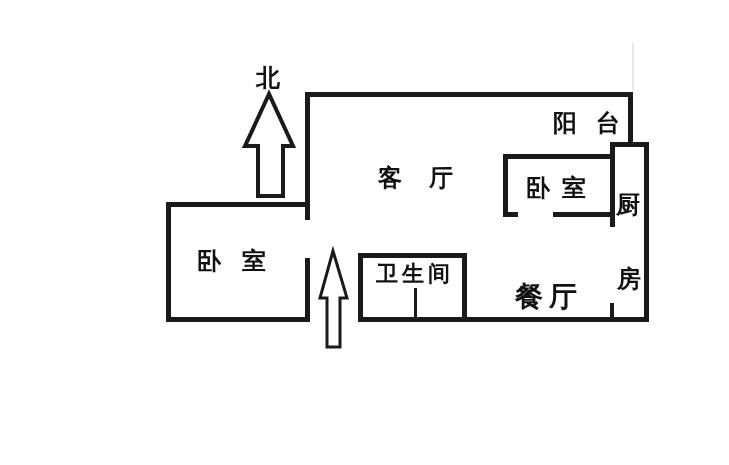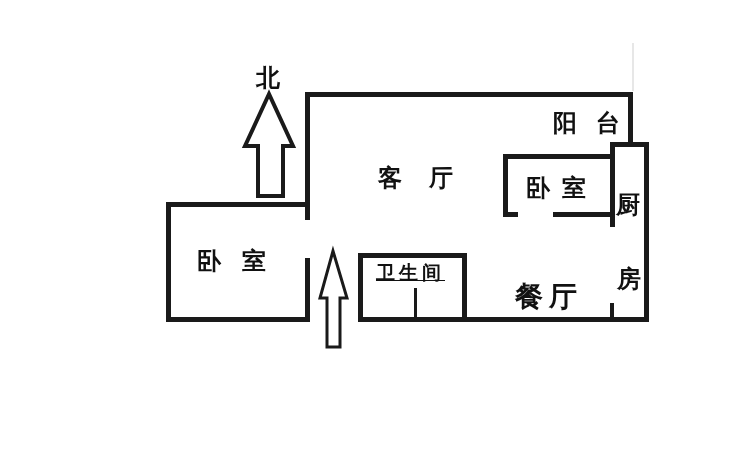--- a/index.html
+++ b/index.html
@@ -29,21 +29,21 @@
     font-weight: bold;
     font-size: 24px;
     line-height: 1;
     white-space: nowrap;
     letter-spacing: 0;
   }
   .ls-balcony   { letter-spacing: 19px; }
   .ls-living    { letter-spacing: 27px; }
   .ls-bed-right { letter-spacing: 12px; }
   .ls-bed-left  { letter-spacing: 21px; }
-  .ls-bath      { font-size: 19px; letter-spacing: 4px; text-decoration: underline; }
+  .ls-bath      { font-size: 22px; letter-spacing: 4px; }
   .ls-dining    { font-size: 28px; letter-spacing: 6px; }
   svg.arrow {
     position: absolute;
     overflow: visible;
   }
   svg.arrow polygon {
     fill: #ffffff;
     stroke: var(--wall, #1a1a1a);
     stroke-linejoin: miter;
   }

